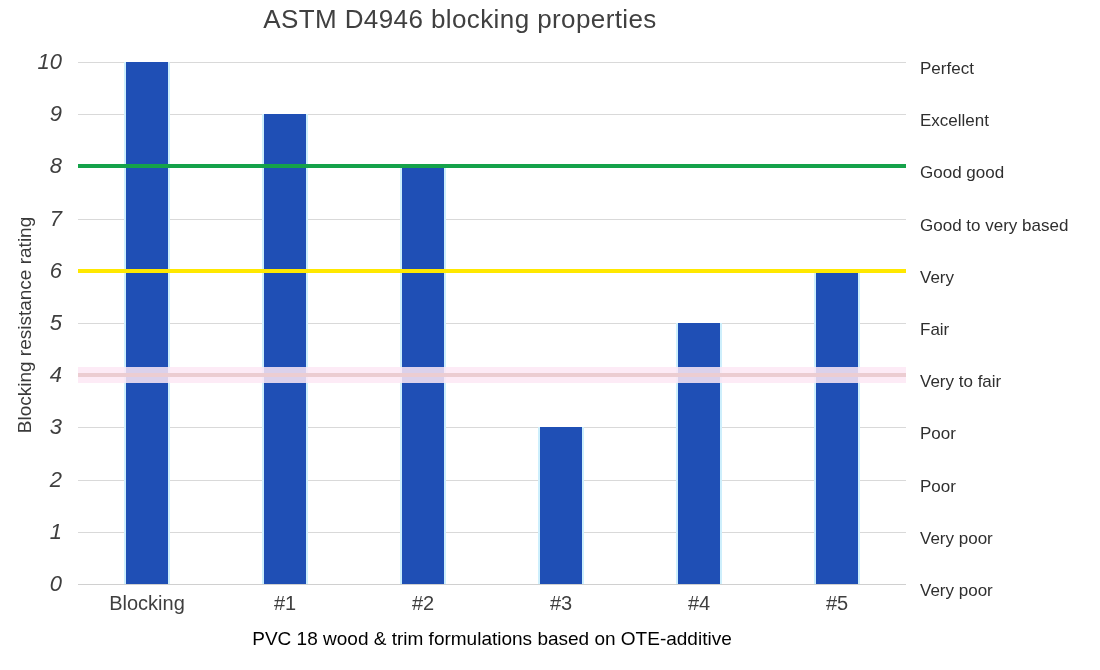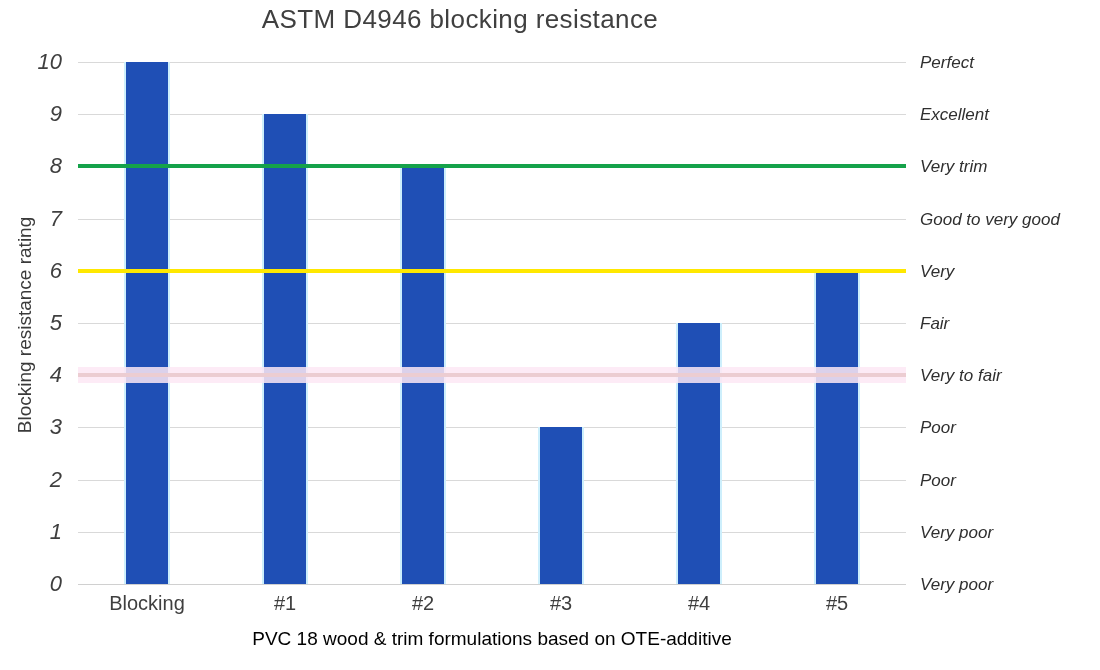--- a/index.html
+++ b/index.html
@@ -105,22 +105,22 @@
   }
   #y-ticks {
     position: absolute;
     left: 0px; top: 62px;
     width: 62px; height: 522px;
   }
 
   
   #right-labels {
     position: absolute;
-    left: 920px; top: 62px;
-    width: 180px; height: 522px; font-style: italic;
+    left: 920px; top: 68px;
+    width: 180px; height: 522px;
   }
   .right-label {
     position: absolute;
     left: 0;
     font-size: 17px;
     color: #2f2f2f;
     white-space: nowrap;
     transform: translateY(-50%);
     line-height: 1;
   }
@@ -148,21 +148,21 @@
     font-size: 19px;
     color: #000000;
     white-space: nowrap;
   }
 </style>
 </head>
 <body>
 
 <div id="chart-root">
 
-  <div id="chart-title">ASTM D4946 blocking resistance</div>
+  <div id="chart-title">ASTM D4946 blocking properties</div>
 
   <div id="y-axis-title">Blocking resistance rating</div>
 
   <div id="y-ticks">
       <div class="y-tick" style="top: 522px;">0</div>
       <div class="y-tick" style="top: 469.8px;">1</div>
       <div class="y-tick" style="top: 417.6px;">2</div>
       <div class="y-tick" style="top: 365.4px;">3</div>
       <div class="y-tick" style="top: 313.2px;">4</div>
       <div class="y-tick" style="top: 261px;">5</div>
@@ -198,22 +198,22 @@
         <div class="bar" title="#2: 8" style="left: 322px; width: 46px; height: 417.6px; background: rgb(31, 79, 181);"></div>
         <div class="bar" title="#3: 3" style="left: 460px; width: 46px; height: 156.6px; background: rgb(31, 79, 181);"></div>
         <div class="bar" title="#4: 5" style="left: 598px; width: 46px; height: 261px; background: rgb(31, 79, 181);"></div>
         <div class="bar" title="#5: 6" style="left: 736px; width: 46px; height: 313.2px; background: rgb(31, 79, 181);"></div>
       </div>
   </div>
 
   <div id="right-labels">
       <div class="right-label" style="top: 0px;">Perfect</div>
       <div class="right-label" style="top: 52.2px;">Excellent</div>
-      <div class="right-label" style="top: 104.4px;">Very trim</div>
-      <div class="right-label" style="top: 156.6px;">Good to very good</div>
+      <div class="right-label" style="top: 104.4px;">Good good</div>
+      <div class="right-label" style="top: 156.6px;">Good to very based</div>
       <div class="right-label" style="top: 208.8px;">Very</div>
       <div class="right-label" style="top: 261px;">Fair</div>
       <div class="right-label" style="top: 313.2px;">Very to fair</div>
       <div class="right-label" style="top: 365.4px;">Poor</div>
       <div class="right-label" style="top: 417.6px;">Poor</div>
       <div class="right-label" style="top: 469.8px;">Very poor</div>
       <div class="right-label" style="top: 522px;">Very poor</div>
     </div>
 
   <div id="x-ticks">

